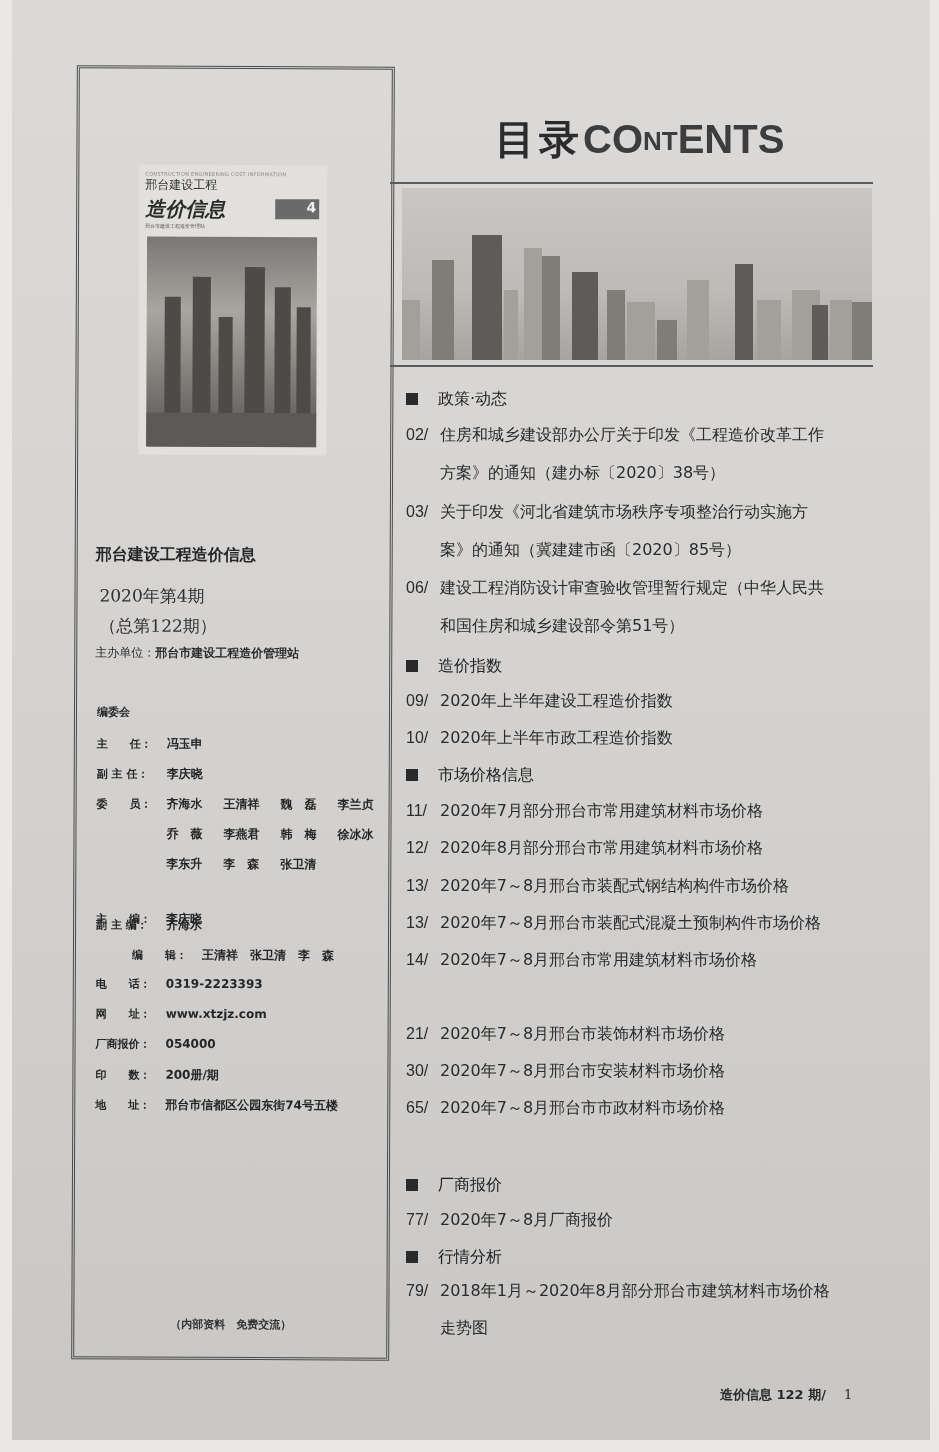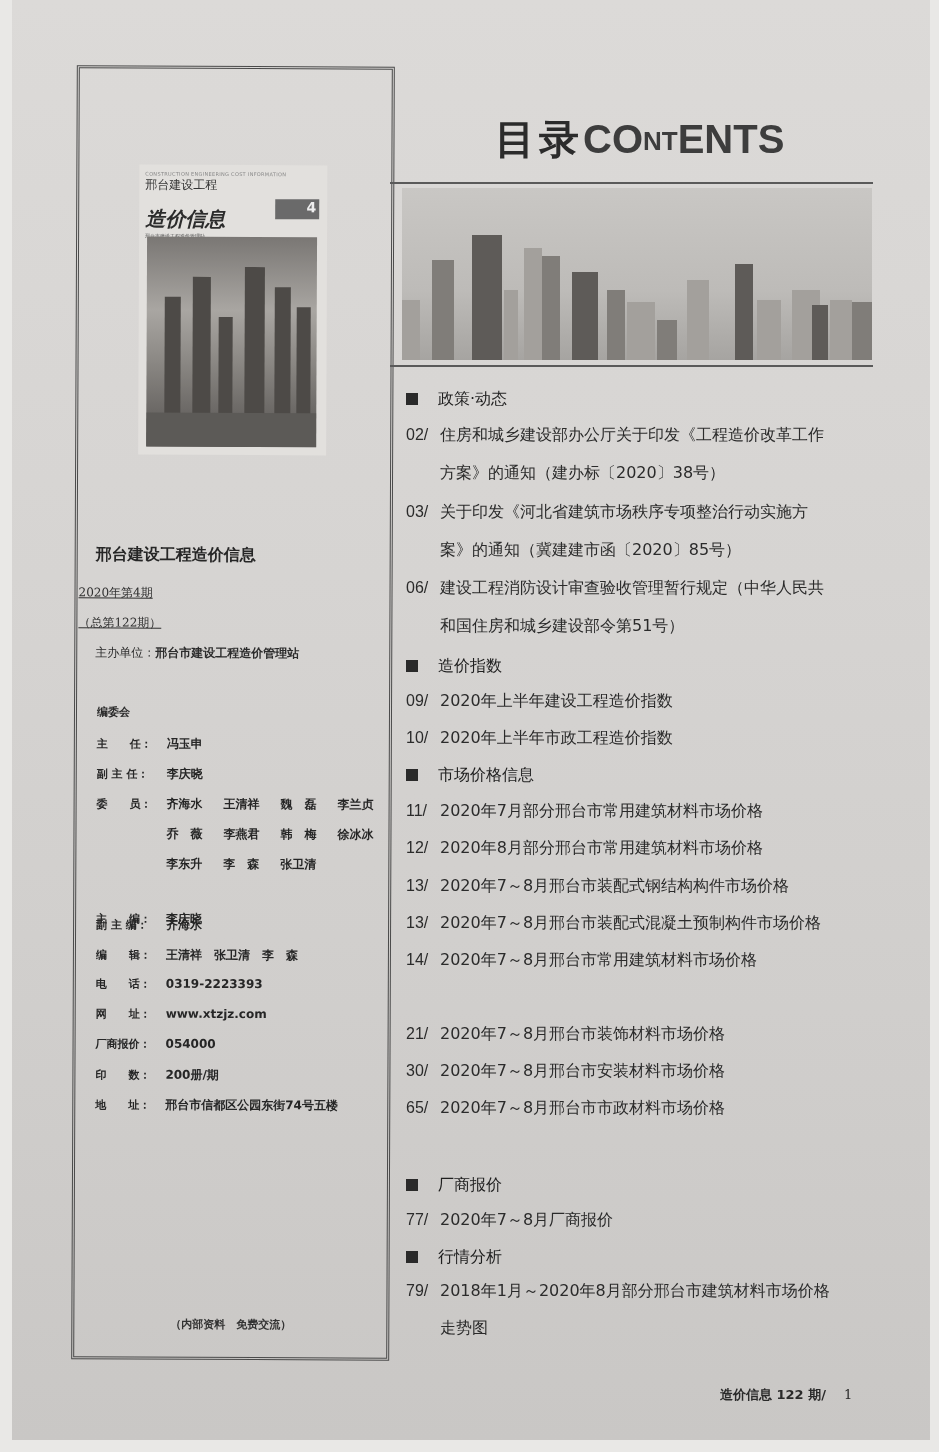--- a/index.html
+++ b/index.html
@@ -23,41 +23,41 @@
   }
   .cover {
     position: absolute; left: 60px; top: 96px; width: 188px; height: 290px;
     background: #e2e0dd; box-sizing: border-box; padding: 6px;
   }
   .cover-top-en {
     font-size: 5px; color: #888; letter-spacing: 0.3px; white-space: nowrap;
   }
   .cover-small-title { font-size: 12px; color: #333; }
   .cover-big-title {
-    font-size: 20px; font-weight: bold; font-style: italic; color: #2c2c2c; margin-top: 12px;
+    font-size: 20px; font-weight: bold; font-style: italic; color: #2c2c2c; margin-top: 2px;
   }
   .cover-sub { font-size: 5px; color: #555; }
   .cover-issue {
     position: absolute; right: 8px; top: 34px; width: 44px; height: 20px;
     background: #6a6a6a; color: #eee; font-size: 14px; font-weight: bold;
     text-align: right; padding-right: 3px; box-sizing: border-box;
   }
   .cover-photo {
     position: absolute; left: 8px; top: 72px; width: 170px; height: 210px;
     background: linear-gradient(180deg, #7a7774 0%, #a9a6a2 35%, #8a8783 60%, #555250 100%);
     overflow: hidden;
   }
   .cover-photo .tw { position: absolute; bottom: 30px; background: #4d4a47; }
   .cover-photo .ground { position: absolute; left: 0; right: 0; bottom: 0; height: 34px; background: #5c5a57; }
 
   .pub-title {
     position: absolute; left: 18px; top: 476px; font-size: 16px; font-weight: bold;
     font-family: "DejaVu Serif", serif; color: #262626;
   }
-  .pub-line { position: absolute; left: 1px; font-size: 12px; font-family: "DejaVu Serif", serif; color: #2f2f2f; text-decoration: underline; }
+  .pub-line { position: absolute; left: 22px; font-size: 17px; font-family: "DejaVu Serif", serif; color: #2f2f2f; }
   .sponsor { position: absolute; left: 18px; top: 576px; font-size: 12px; font-weight: bold; color: #2c2c2c; }
   .sponsor .lbl { font-family: "DejaVu Serif", serif; font-weight: normal; }
 
   .board-title { position: absolute; left: 20px; top: 636px; font-size: 11px; font-family: "DejaVu Serif", serif; font-weight: bold; }
   .row { position: absolute; left: 20px; font-size: 12px; color: #262626; white-space: nowrap; }
   .row .lbl { display: inline-block; width: 70px; font-family: "DejaVu Serif", serif; font-size: 11px; font-weight: bold; letter-spacing: 0; }
   .row .val { font-weight: bold; }
   .row .names span { display: inline-block; width: 57px; font-weight: bold; }
   .footer-note {
     position: absolute; left: 96px; top: 1248px; font-size: 11px; font-family: "DejaVu Serif", serif; font-weight: bold; color: #333;
@@ -138,21 +138,21 @@
     <div class="row" style="top:787px;">
       <span class="lbl"></span><span class="names"><span>李东升</span><span>李　森</span><span>张卫清</span></span>
     </div>
 
     <div class="row" style="top:818px;margin-top:24px;">
       <span class="lbl">主　　编：</span><span class="val">李庆晓</span>
     </div>
     <div class="row" style="top:848px;">
       <span class="lbl">副 主 编：</span><span class="val">齐海水</span>
     </div>
-    <div class="row" style="top:878px;">
+    <div class="row" style="top:878px;margin-left:36px;">
       <span class="lbl">编　　辑：</span><span class="val">王清祥　张卫清　李　森</span>
     </div>
     <div class="row" style="top:908px;">
       <span class="lbl">电　　话：</span><span class="val">0319-2223393</span>
     </div>
     <div class="row" style="top:938px;">
       <span class="lbl">网　　址：</span><span class="val">www.xtzjz.com</span>
     </div>
     <div class="row" style="top:968px;">
       <span class="lbl">厂商报价：</span><span class="val">054000</span>

